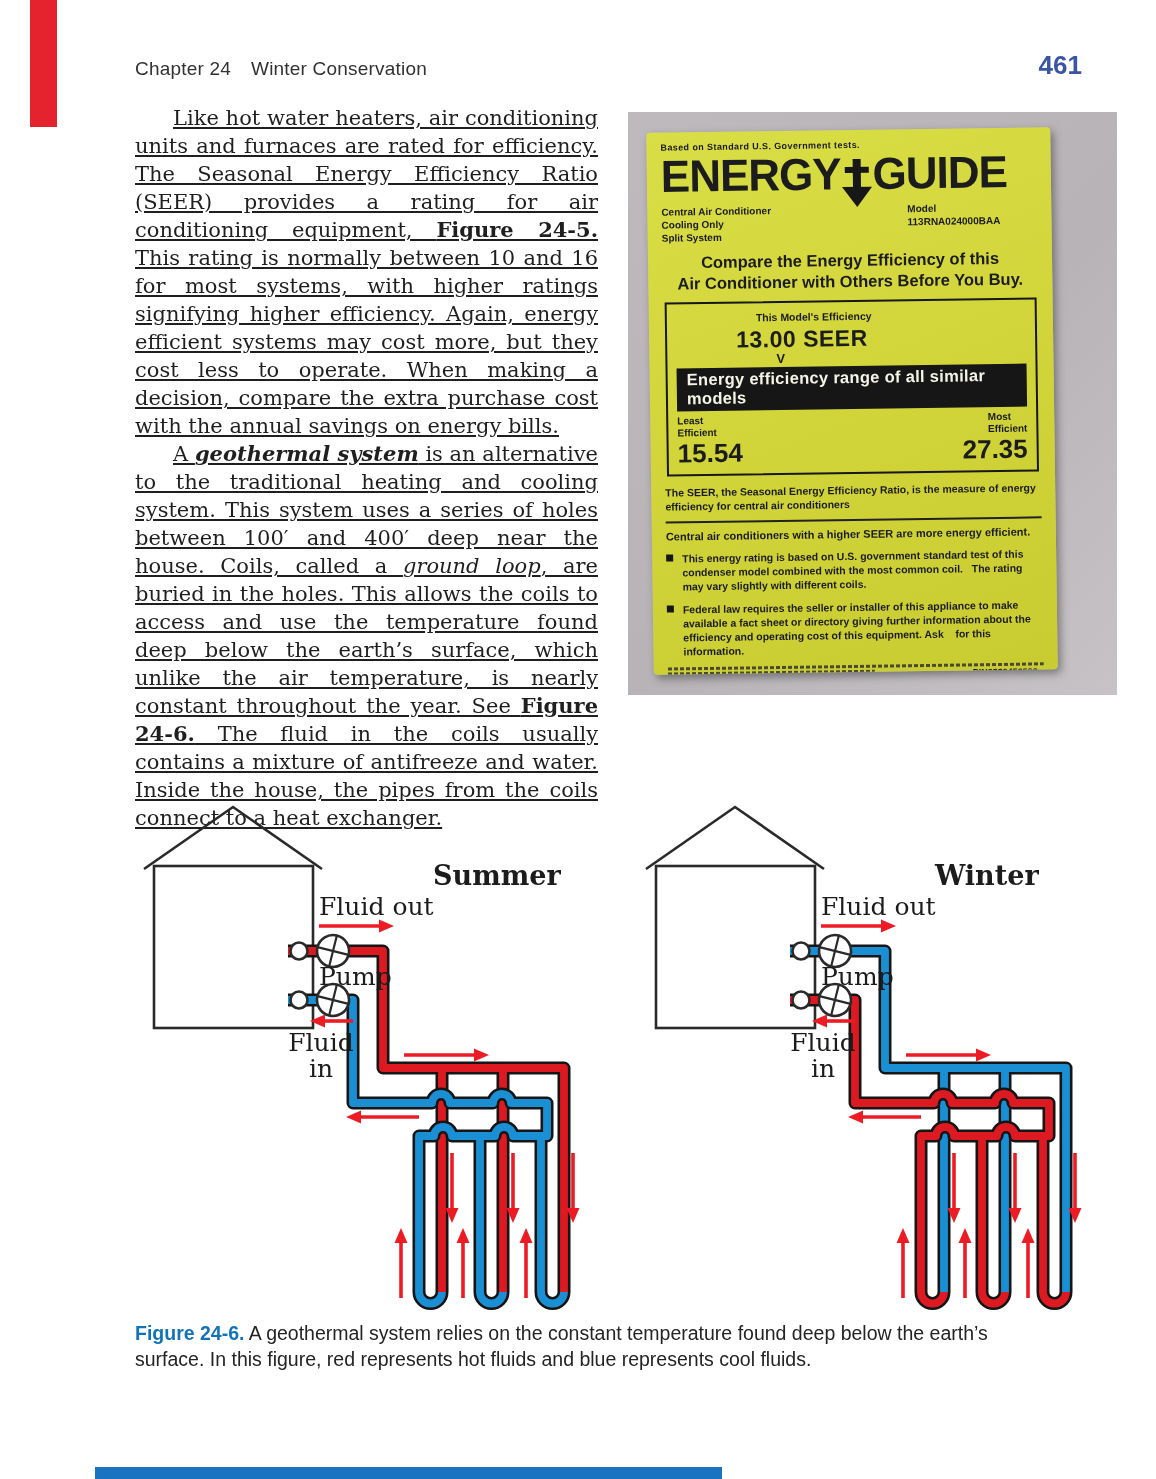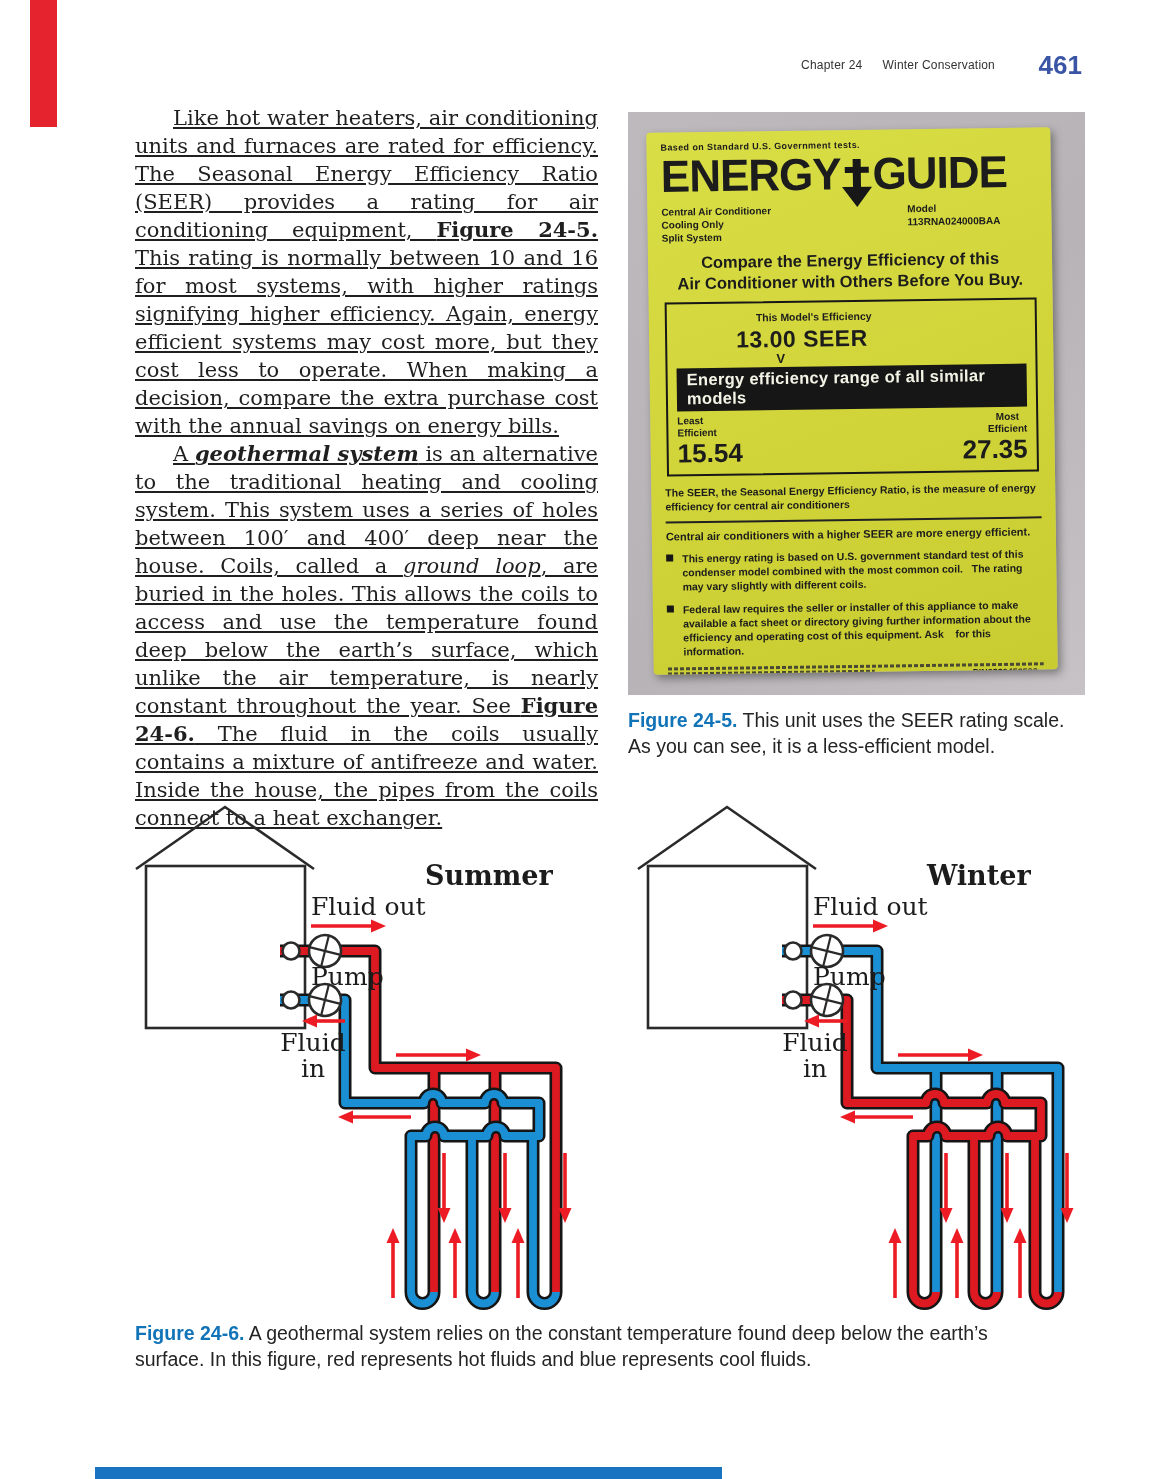--- a/index.html
+++ b/index.html
@@ -9,73 +9,73 @@
   html,body{margin:0;padding:0;}
   body{background:#e9e9e9;font-family:"Liberation Sans",sans-serif;}
   #page{position:relative;width:1156px;height:1479px;background:#ffffff;margin:0 auto;overflow:hidden;}
 
   
   .red-tab{position:absolute;left:30px;top:0;width:27px;height:127px;background:var(--tab-red);}
   .blue-bar{position:absolute;left:95px;top:1467px;width:627px;height:12px;background:var(--bar-blue);}
 
   
   .header{position:absolute;left:135px;top:58px;width:860px;display:flex;gap:20px;
-          font-size:12px;color:#323232;letter-spacing:.2px;justify-content:flex-end;}
+          font-size:19px;color:#323232;letter-spacing:.2px;}
   .page-num{position:absolute;right:74px;top:50px;font-size:26px;font-weight:bold;color:var(--pagenum-blue);}
 
   
   .col-text{position:absolute;left:135px;top:104px;width:463px;color:var(--ink);
             font-family:"DejaVu Serif","Liberation Serif",serif;font-size:21px;line-height:28px;
             text-align:justify;text-decoration:underline;}
   .col-text p{margin:0;text-indent:38px;}
   .rt-b{font-weight:bold}.rt-i{font-style:italic}.rt-bi{font-weight:bold;font-style:italic}
 
   
   .fig5{position:absolute;left:628px;top:112px;width:457px;}
-  .photo{position:relative;width:457px;height:583px;background:linear-gradient(135deg,#bdb9bc 0%,var(--photo-gray) 55%,#c6c2c5 100%);overflow:hidden;}
+  .photo{position:relative;width:457px;height:583px;background:linear-gradient(135deg,#bdb9bc 0%,var(--photo-gray) 55%,#c6c2c5 100%);overflow:hidden;padding-left:32px;}
   .eg-label{position:absolute;left:22px;top:18px;width:404px;height:542px;background:linear-gradient(160deg,#dade46 0%,var(--label-yellow) 45%,#c8cc30 100%);
             transform:rotate(-0.8deg);border-radius:4px;box-shadow:3px 4px 8px rgba(0,0,0,.38);
             padding:10px 14px;box-sizing:border-box;color:#1c1c1c;overflow:hidden;}
   .eg-tests{font-size:9px;font-weight:bold;letter-spacing:.4px;}
   .eg-logo{display:flex;align-items:flex-start;margin-top:1px;height:52px;}
   .eg-logo span{font-size:44px;font-weight:bold;letter-spacing:-1px;transform:scaleY(1.02);line-height:46px;}
   .eg-arrow{width:30px;height:52px;margin:8px 1px 0 1px;flex:0 0 auto;}
   .eg-meta{display:flex;justify-content:space-between;margin-top:0;}
   .eg-meta div{font-size:10px;font-weight:bold;line-height:13px;}
   .eg-meta .right{width:130px;}
   .eg-compare{margin-top:8px;text-align:center;font-size:16.5px;font-weight:bold;line-height:21px;}
   .eg-box{margin:8px 2px 0 2px;border:2.5px solid #171717;padding:8px 9px 8px 9px;}
   .eg-model-eff{font-size:10.5px;font-weight:bold;margin-left:80px;}
   .eg-seer{font-size:23px;font-weight:bold;letter-spacing:.5px;margin:3px 0 0 60px;}
   .eg-pointer{font-size:13px;font-weight:bold;margin:0 0 0 100px;line-height:12px;}
   .eg-rangebar{margin-top:2px;background:#161616;color:#f3f3e6;font-size:16.5px;font-weight:bold;
                padding:2px 0 3px 10px;letter-spacing:.3px;}
   .eg-lm-row{display:flex;justify-content:space-between;font-size:10px;font-weight:bold;line-height:12px;margin-top:4px;}
-  .eg-lm-row .most{text-align:center;}
+  .eg-lm-row .most{text-align:left;}
   .eg-val-row{display:flex;justify-content:space-between;font-size:26px;font-weight:bold;line-height:26px;margin-top:1px;}
   .eg-note{margin-top:9px;font-size:10.5px;font-weight:600;line-height:14px;}
   .eg-hr{border:0;border-top:2px solid #222;margin:8px 0 7px 0;}
   .eg-higher{font-size:11px;font-weight:bold;}
   .eg-bullets{list-style:none;margin:9px 0 0 0;padding:0;}
   .eg-bullets li{display:flex;gap:9px;margin-bottom:9px;font-size:10.5px;font-weight:600;line-height:14px;}
   .eg-bullets .sq{flex:0 0 auto;width:7px;height:7px;background:#161616;margin-top:3px;}
   .eg-micro{height:3px;background:repeating-linear-gradient(90deg,#4a4a33 0 4px,transparent 4px 6px);margin:2px 0;}
   .eg-micro.short{width:55%;}
   .eg-codes{position:relative;font-size:9px;font-weight:bold;height:14px;margin-top:2px;}
   .eg-codes .center{position:absolute;left:150px;}
   .eg-codes .right{position:absolute;right:6px;top:-6px;}
 
   
   .caption{font-size:19.5px;line-height:26px;color:#242424;}
   .caption .cap-label{color:var(--cap-blue);font-weight:bold;}
   .fig5 .caption{margin-top:12px;width:460px;}
   .cap6{position:absolute;left:135px;top:1320px;width:900px;}
 
   
-  .fig6{position:absolute;left:128px;top:793px;width:1010px;height:532px;}
+  .fig6{position:absolute;left:136px;top:793px;width:1010px;height:532px;}
   .fig6 svg{position:absolute;top:0;}
   .fig6 svg.d0{left:0;}
   .fig6 svg.d1{left:502px;}
 </style>
 </head>
 <body>
 
 <div id="page">
 
   <div class="red-tab"></div>
@@ -153,23 +153,20 @@
             </li>
           </ul>
         <div class="eg-micro"></div>
         <div class="eg-micro short"></div>
         <div class="eg-codes">
           <span class="center">031902&nbsp;&nbsp;&nbsp;&nbsp;182</span>
           <span class="right">PIN3320452502</span>
         </div>
       </div>
     </div>
-    <div class="caption">
-      <span class="cap-label">Figure 24-5.</span><span> This unit uses the SEER rating scale. As you can see, it is a less-efficient model.</span>
-    </div>
   </div>
 
   <div class="fig6" id="fig6">
       <svg viewBox="0 0 470 530" width="470" height="530" class="d0">
         <polyline points="8,76 97,14 186,76" fill="none" stroke="#2a2a2a" stroke-width="2.6"></polyline>
         <rect x="18" y="73" width="159" height="162" fill="#fff" stroke="#2a2a2a" stroke-width="2.6"></rect>
         <path d="M 152 158 H 247 V 275 H 428 V 499 M 306 275 V 499 M 367 275 V 499" fill="none" stroke="#151515" stroke-width="13" stroke-linejoin="round"></path>
         <path d="M 152 158 H 247 V 275 H 428 V 499 M 306 275 V 499 M 367 275 V 499" fill="none" stroke="#dd1a21" stroke-width="7.8" stroke-linejoin="round"></path>
         <path d="M 152 207 H 217 V 310 H 296 A 9 9 0 0 1 314 310 H 357 A 9 9 0 0 1 375 310 H 411 V 343 H 377 A 9 9 0 0 0 359 343 H 316 A 9 9 0 0 0 298 343 H 283 V 499 M 344 343 V 499 M 405 343 V 499 M 306 499 A 11.5 11.5 0 0 1 283 499 M 367 499 A 11.5 11.5 0 0 1 344 499 M 428 499 A 11.5 11.5 0 0 1 405 499" fill="none" stroke="#151515" stroke-width="13" stroke-linejoin="round"></path>
         <path d="M 152 207 H 217 V 310 H 296 A 9 9 0 0 1 314 310 H 357 A 9 9 0 0 1 375 310 H 411 V 343 H 377 A 9 9 0 0 0 359 343 H 316 A 9 9 0 0 0 298 343 H 283 V 499 M 344 343 V 499 M 405 343 V 499 M 306 499 A 11.5 11.5 0 0 1 283 499 M 367 499 A 11.5 11.5 0 0 1 344 499 M 428 499 A 11.5 11.5 0 0 1 405 499" fill="none" stroke="#1b8fd4" stroke-width="7.8" stroke-linejoin="round"></path>

